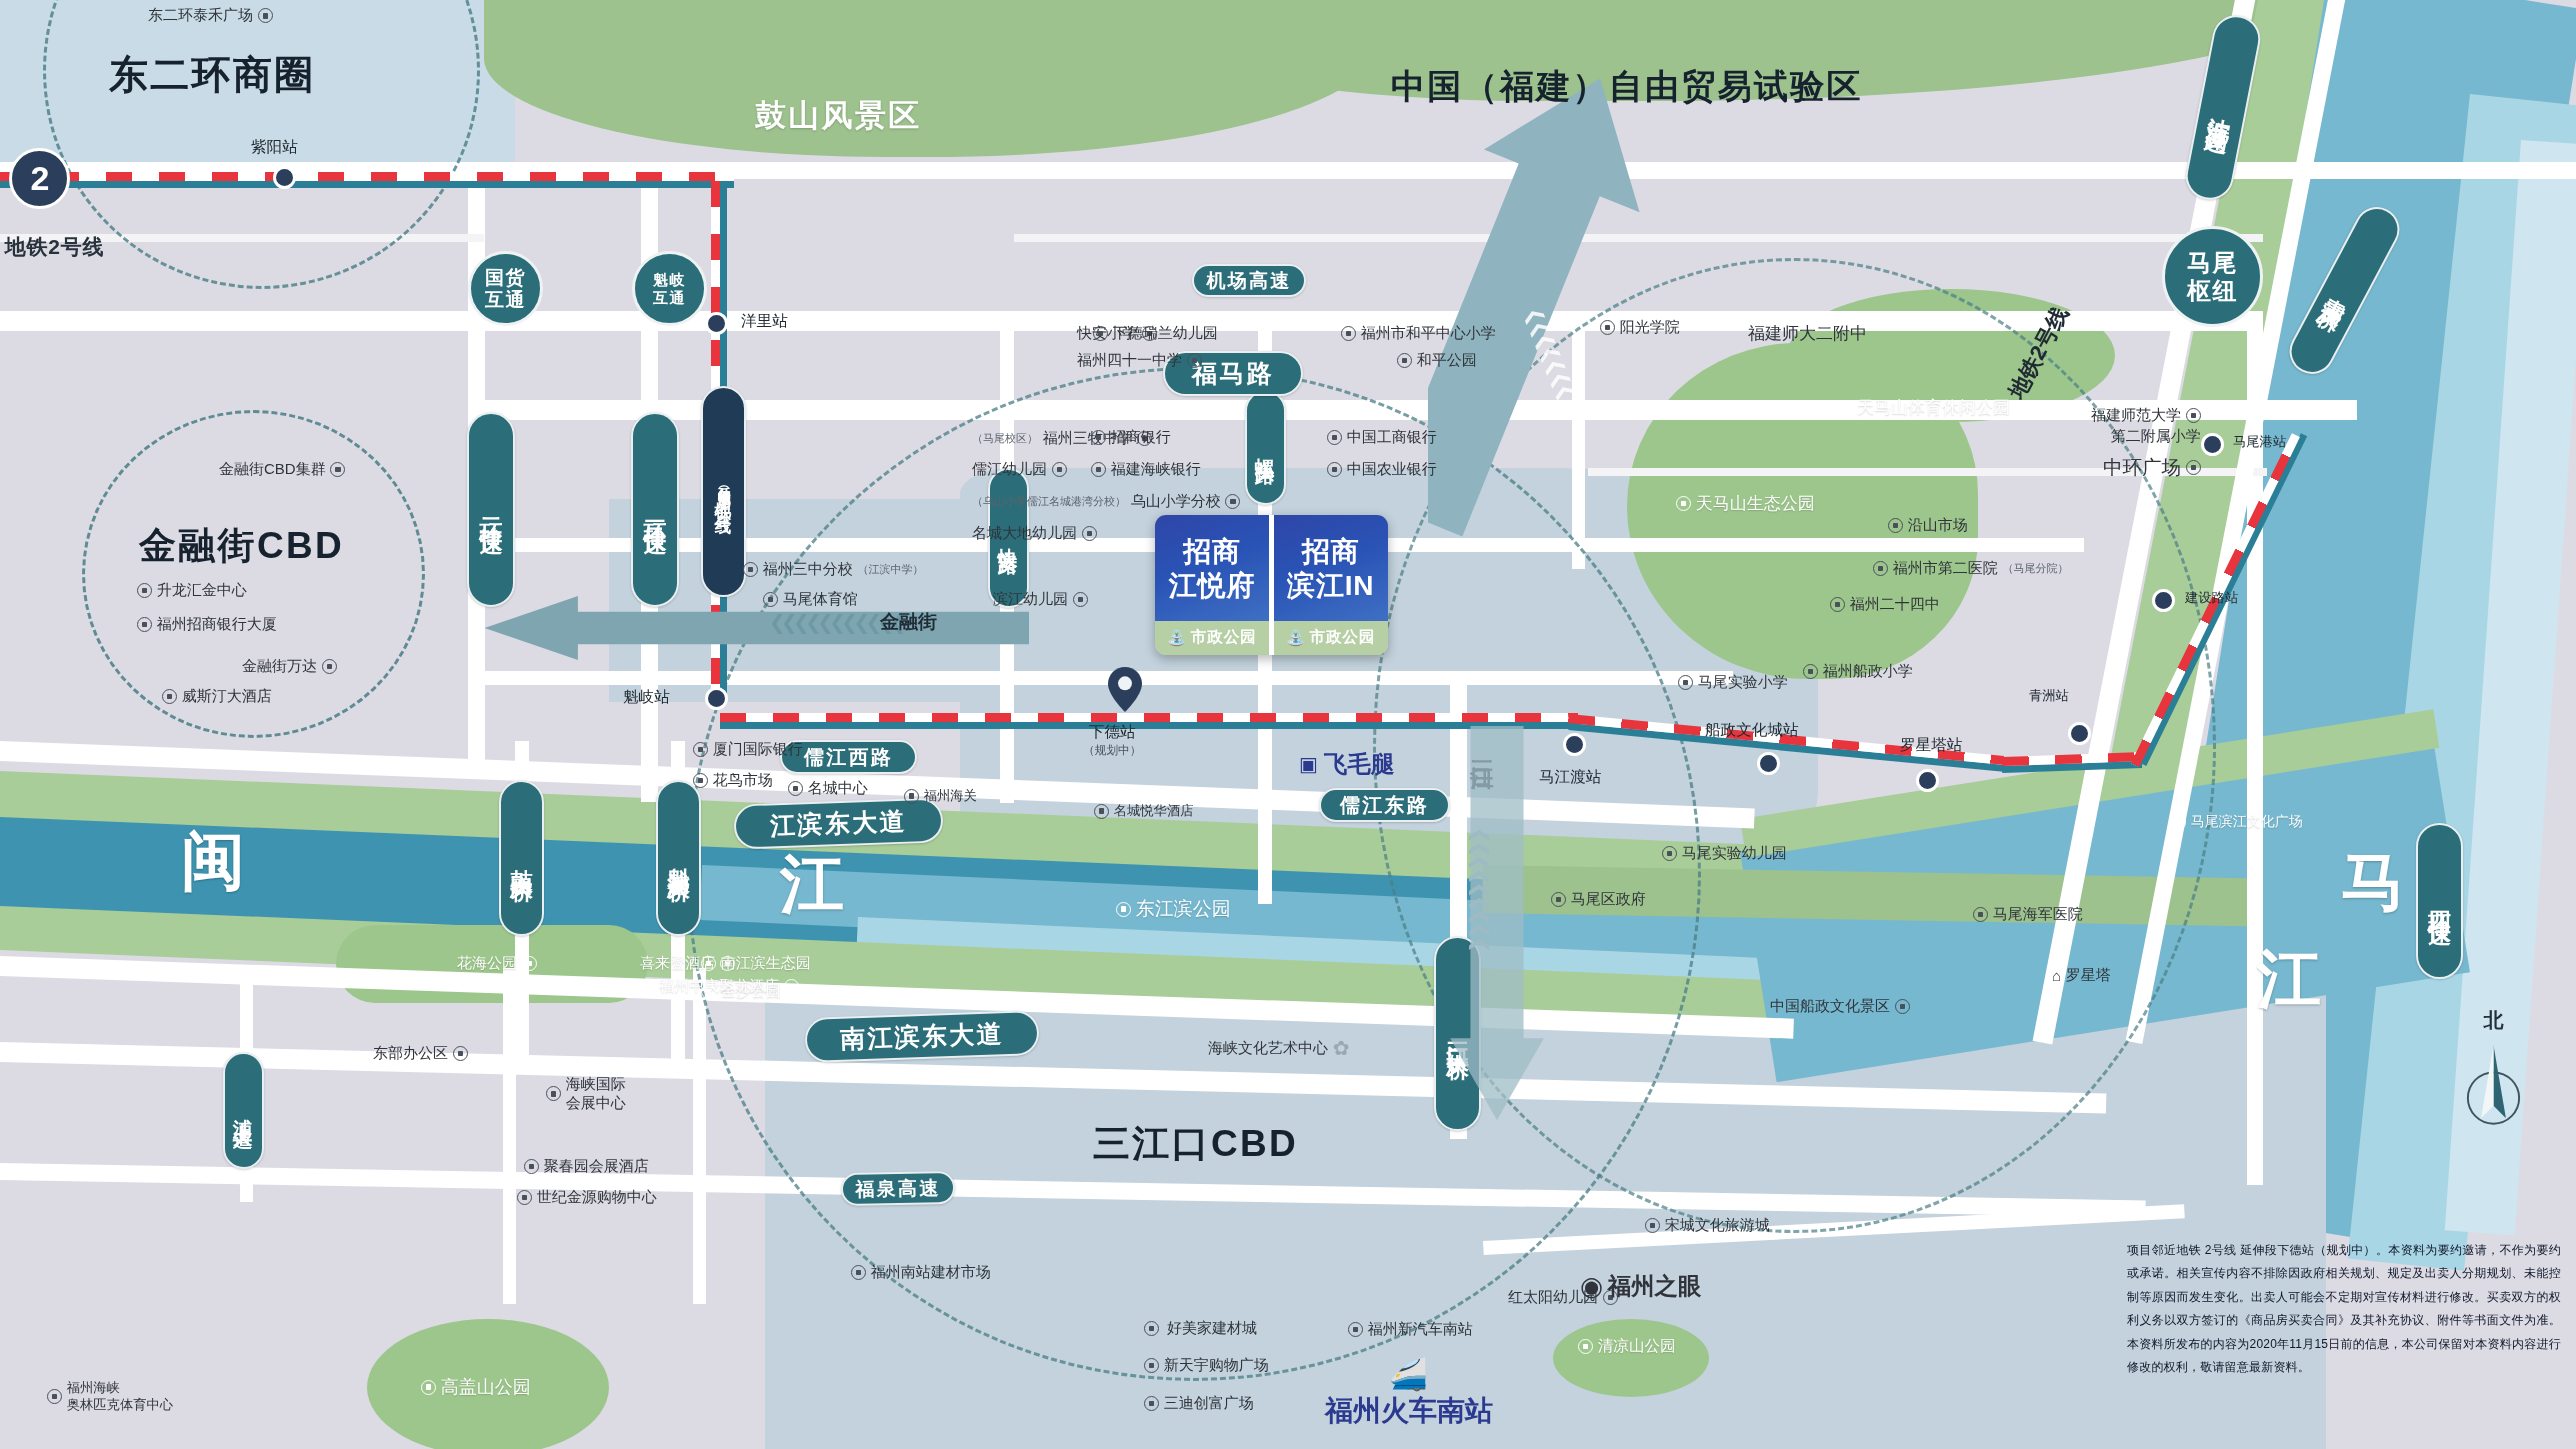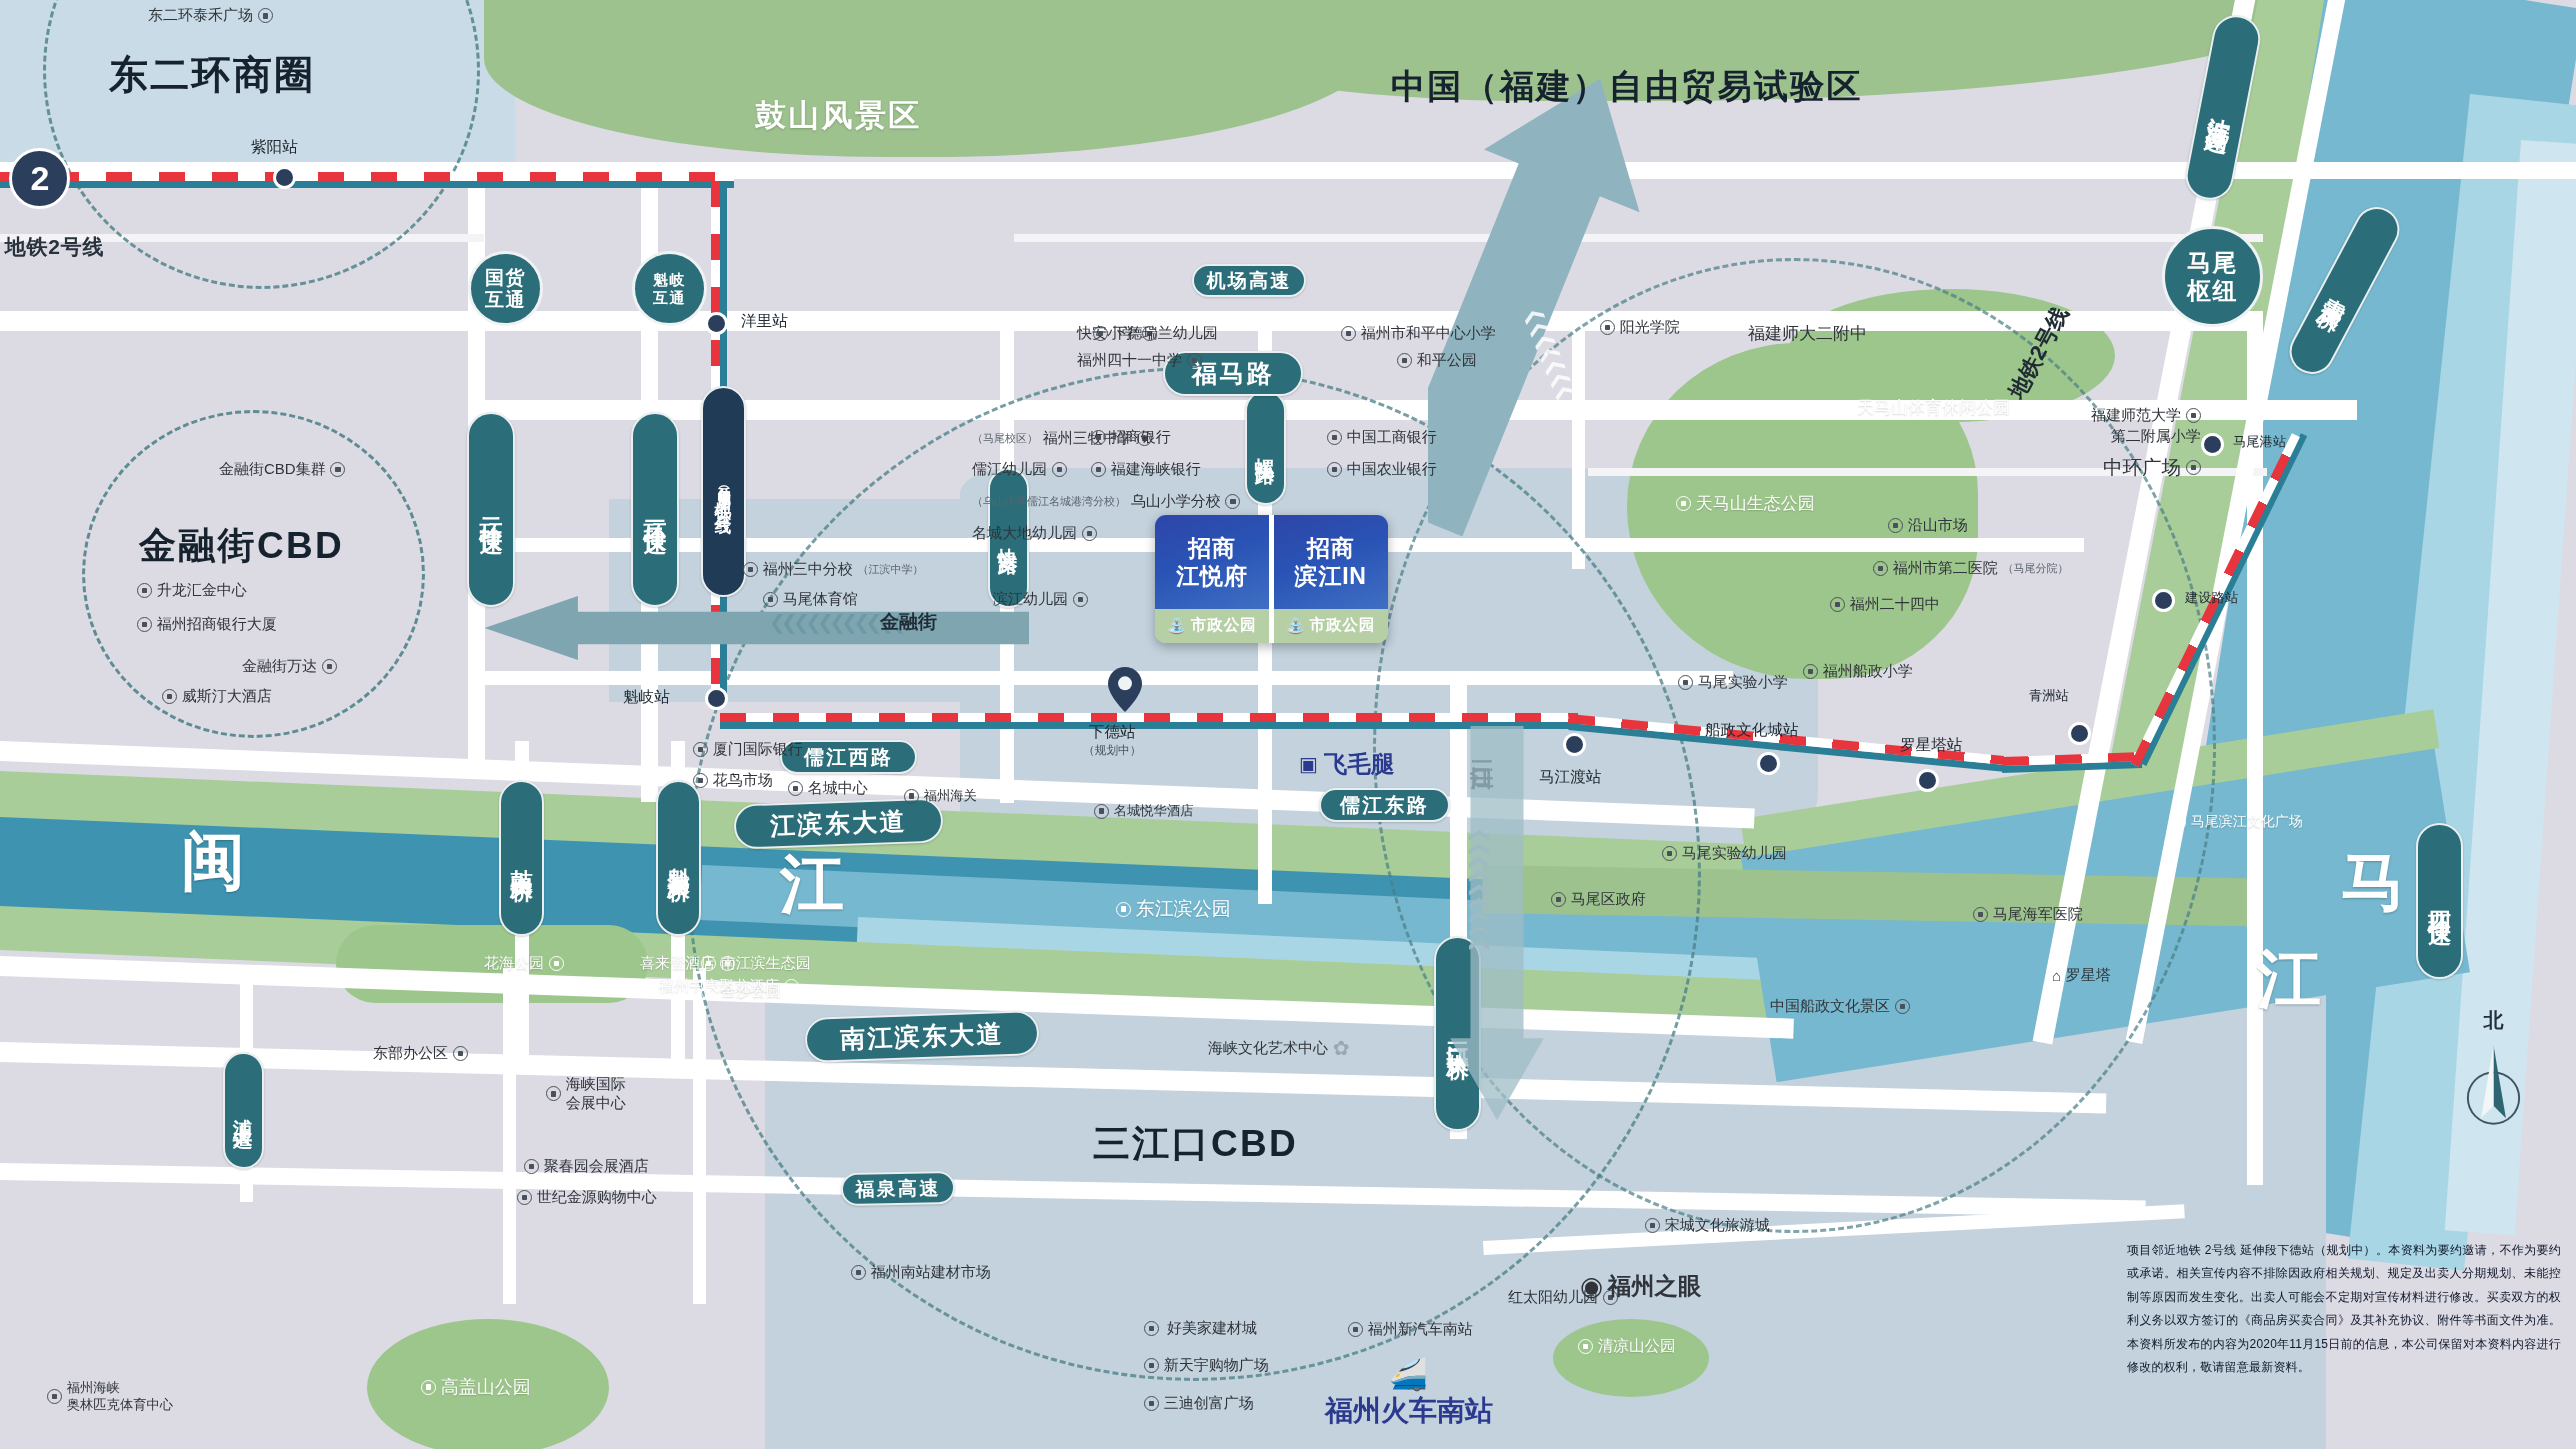--- a/index.html
+++ b/index.html
@@ -82,21 +82,21 @@
   .poi .tiny { font-size:11px; color:#5c646e; }
 
   
   #project {
     position:absolute; display:flex; border-radius:11px; overflow:hidden;
     box-shadow:0 3.1px 11px rgba(0,0,0,.28);
   }
   .proj-half { width:114px; }
   .proj-name {
     background:linear-gradient(160deg,#2e46a8 0%,#2953b5 45%,#3f6fc4 100%);
-    color:#fff; font-weight:bold; font-size:23px; line-height:1.2;
+    color:#fff; font-weight:bold; font-size:28px; line-height:1.2;
     padding:20px 4.7px 19px; text-align:center; letter-spacing:0.8px;
   }
   .proj-foot {
     background:#b7cfa5; color:#fff; font-weight:bold; font-size:15.6px;
     padding:6.2px 3.1px; text-align:center; display:flex; align-items:center;
     justify-content:center; gap:3.1px; letter-spacing:0.8px;
   }
   .proj-divider { width:4.7px; background:#ffffff; }
 
   
@@ -542,21 +542,21 @@
     </div>
   <div class="poi light" style="left:1116px;top:896px;font-size:19px;">
       <span class="ic"></span>
       <span>东江滨公园</span>
     </div>
   <div class="poi" style="left:1208px;top:1036px;">
       <span>海峡文化艺术中心</span>
       <span style="font-size:20px;color:#9aa8b4;">✿</span>
     </div>
 
-  <div class="poi light r" style="left:484px;top:954px;font-size:15px;">
+  <div class="poi light r" style="left:457px;top:954px;font-size:15px;">
       <span>花海公园</span>
       <span class="ic"></span>
     </div>
   <div class="poi light r" style="left:640px;top:954px;font-size:15px;">
       <span>喜来登酒店</span>
       <span class="ic"></span>
     </div>
   <div class="poi light r" style="left:659px;top:977px;font-size:15px;">
       <span>福州中庚聚龙酒店</span>
       <span class="ic"></span>

